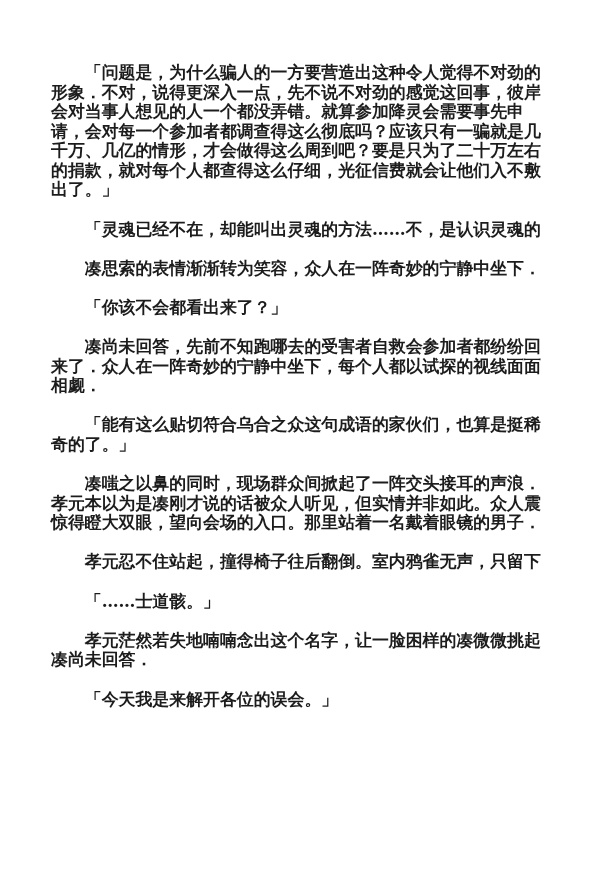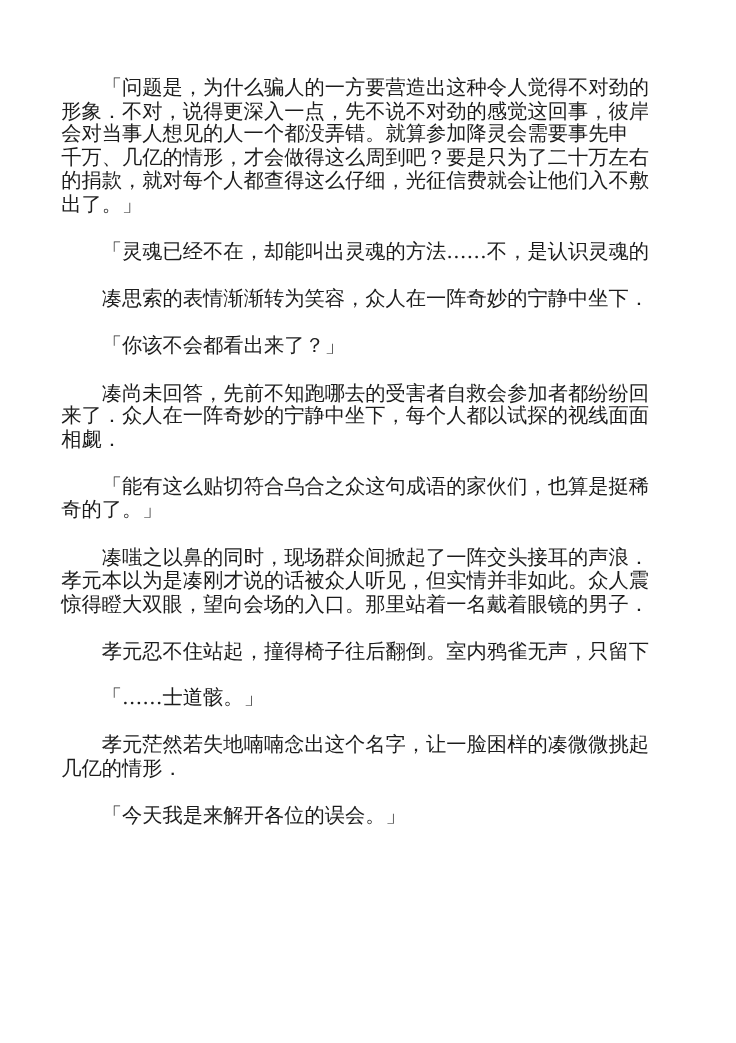--- a/index.html
+++ b/index.html
@@ -15,20 +15,21 @@
     }
     .page {
       position: absolute;
       left: 51px;
       top: 63px;
       width: 500px;
       color: #1c1c1c;
       font-family: "DejaVu Serif", "Liberation Serif", serif;
       font-size: 16.9px;
       line-height: 19.58px;
+      font-weight: bold;
     }
     .para {
       margin: 0 0 19.58px 0;
     }
     .line {
       white-space: nowrap;
       height: 19.58px;
     }
     .line.first {
       text-indent: 2em;
@@ -36,20 +37,21 @@
   </style>
 </head>
 <body>
 
 <div class="page">
 
   <div class="para">
     <div class="line first">「问题是，为什么骗人的一方要营造出这种令人觉得不对劲的</div>
     <div class="line">形象．不对，说得更深入一点，先不说不对劲的感觉这回事，彼岸</div>
     <div class="line">会对当事人想见的人一个都没弄错。就算参加降灵会需要事先申</div>
+    <div class="line">请，会对每一个参加者都调查得这么彻底吗？应该只有一骗就是几</div>
     <div class="line">千万、几亿的情形，才会做得这么周到吧？要是只为了二十万左右</div>
     <div class="line">的捐款，就对每个人都查得这么仔细，光征信费就会让他们入不敷</div>
     <div class="line">出了。」</div>
   </div>
 
 
   <div class="para">
     <div class="line first">「灵魂已经不在，却能叫出灵魂的方法……不，是认识灵魂的</div>
   </div>
 
@@ -81,20 +83,20 @@
   <div class="para">
     <div class="line first">孝元忍不住站起，撞得椅子往后翻倒。室内鸦雀无声，只留下</div>
   </div>
 
   <div class="para">
     <div class="line first">「……士道骸。」</div>
   </div>
 
   <div class="para">
     <div class="line first">孝元茫然若失地喃喃念出这个名字，让一脸困样的凑微微挑起</div>
-    <div class="line">几亿的情形．</div>
+    <div class="line">凑尚未回答．</div>
   </div>
 
   <div class="para">
     <div class="line first">「今天我是来解开各位的误会。」</div>
   </div>
 
 </div>
 
 </body></html>

